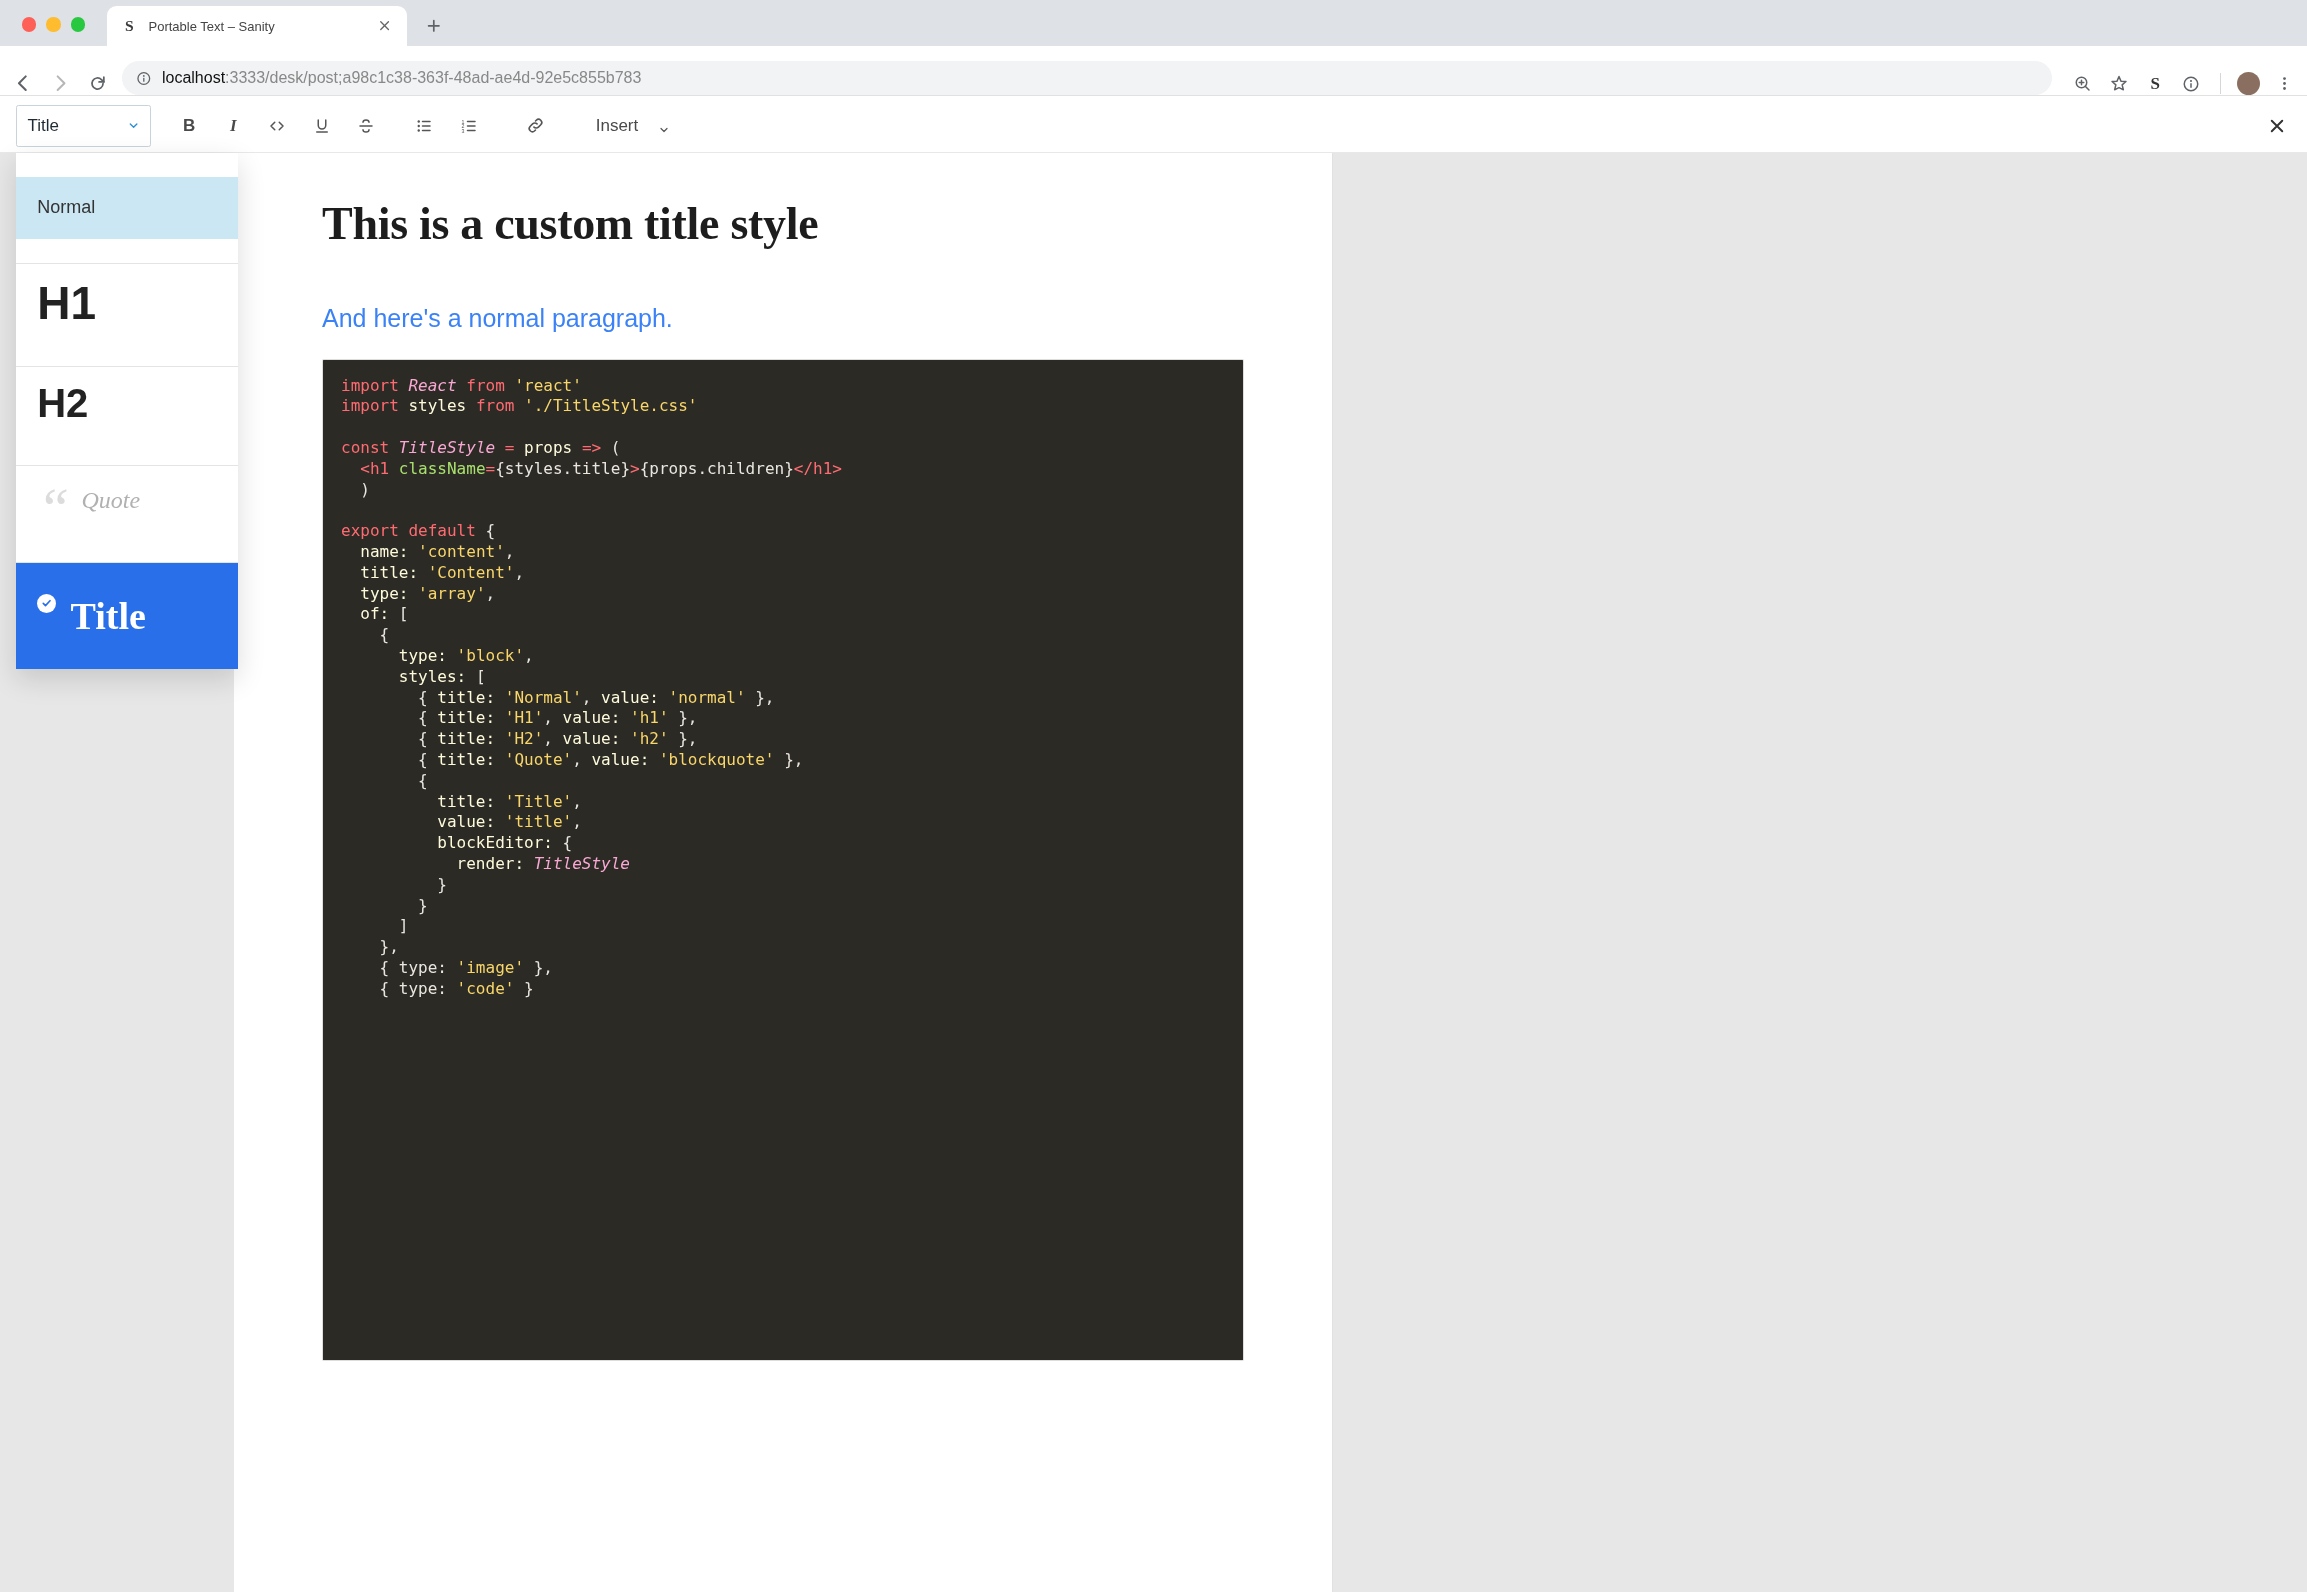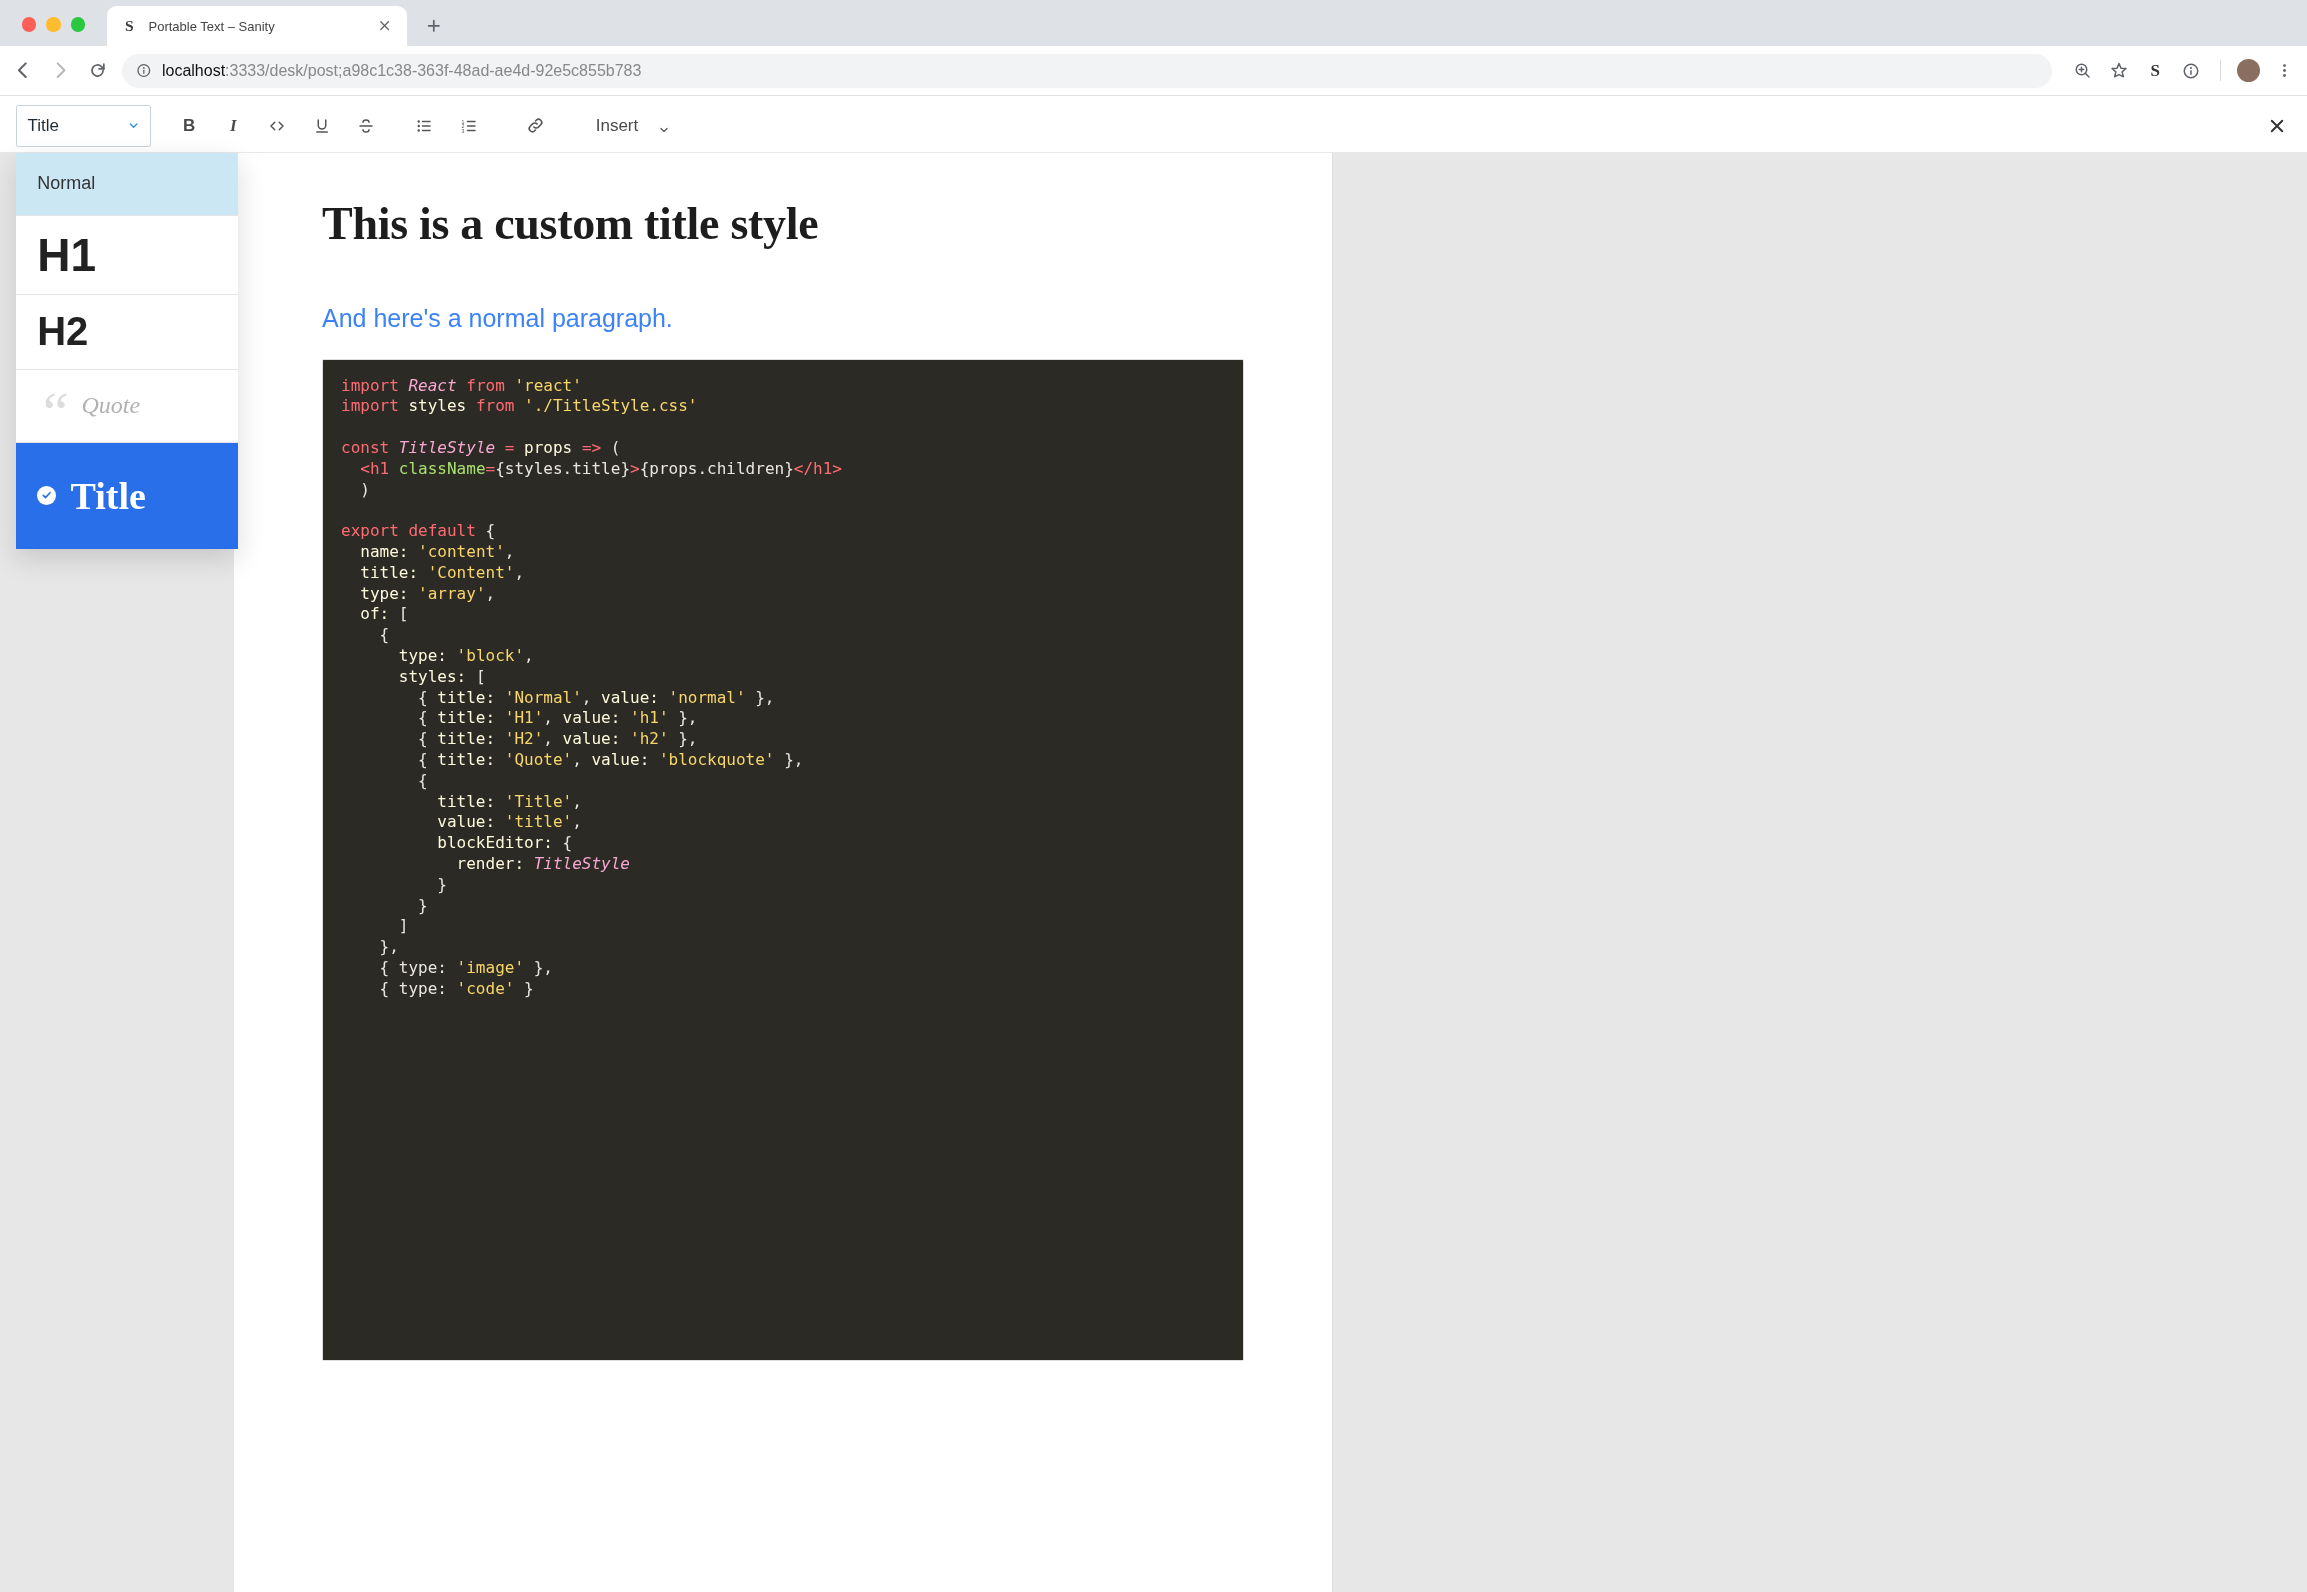--- a/index.html
+++ b/index.html
@@ -45,21 +45,21 @@
     .new-tab { width:30px; height:30px; display:flex; align-items:center; justify-content:center; font-size:18px; color:#5d6064; margin-left:12px; margin-bottom:4.8px; }
     .addr-bar {
       display:flex; align-items:center;
       height:32px;
       background:#fff;
       padding:0 10.8px;
       gap:13.2px;
       border-bottom:0.6px solid #e1e1e1;
       height: calc(78px - 29px);
     }
-    .addr-bar { height: 50px; }
+    .addr-bar { height: 50px; align-items: flex-end; }
     .nav-btn { width:24px; height:24px; display:flex; align-items:center; justify-content:center; color:#5f6368; }
     .nav-btn.disabled { color:#b7b7b7; }
     .addr-input {
       flex:1;
       display:flex; align-items:center;
       gap:7.2px;
       background:#f1f3f4;
       border-radius:29px;
       height:34px;
       padding:0 13.2px;
@@ -119,23 +119,24 @@
     .dropdown {
       position:absolute;
       top:54px; left:15.6px;
       width:222px;
       background:#fff;
       z-index:60;
       box-shadow: 0 9.6px 26.4px rgba(0,0,0,0.14);
     }
     .dd-item {
       border-top:0.6px solid #e4e4e4;
-      display:flex; align-items:center;
+      display:flex; align-items:flex-start;
       padding:0 21.6px;
       min-height:50px;
+      margin-top:24px;
     }
     .dd-item:first-child { border-top:none; }
     .dd-item.normal { background:#cbe7f3; font-size:18px; color:#333; padding:20.4px 21.6px; }
     .dd-item.h1 { font-size:46px; font-weight:700; color:#222; padding:12px 21.6px; }
     .dd-item.h2 { font-size:40px; font-weight:700; color:#222; padding:14.4px 21.6px; }
     .dd-item.quote { font-size:24px; font-style:italic; font-family: Georgia, 'Times New Roman', serif; color:#b1b1b2; gap:12px; padding:21.6px 21.6px;}
     .dd-item.quote .qmark { font-size:58px; line-height:0.5; transform: translateY(6px); color:#dcdcdc; }
     .dd-item.title-row {
       background:#2a6fea; color:#fff; gap:14.4px;
       padding:31px 21.6px;

